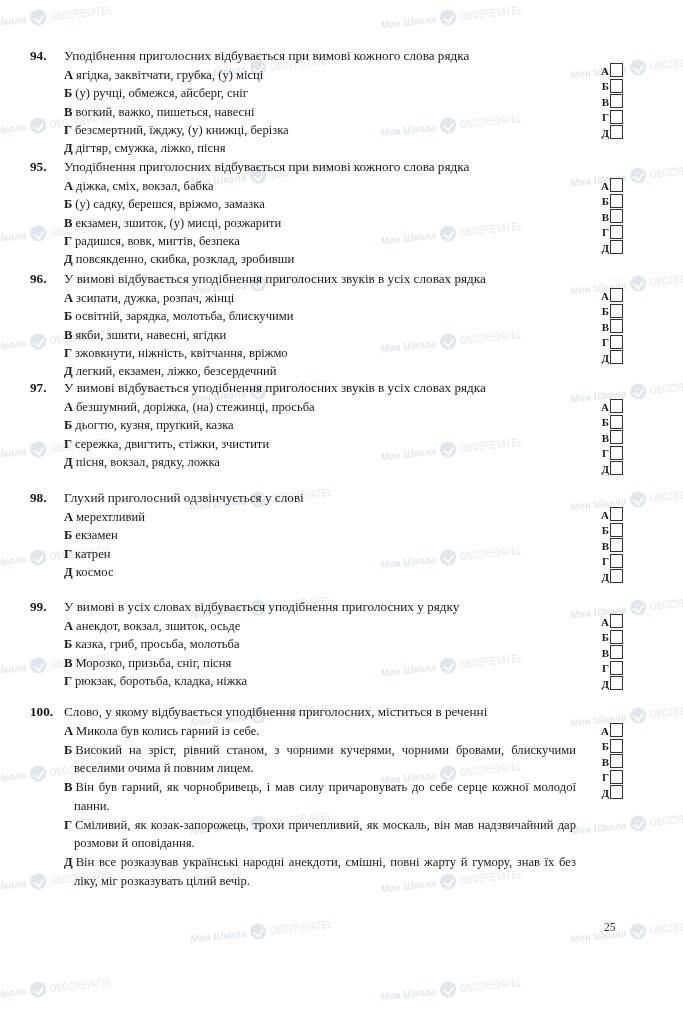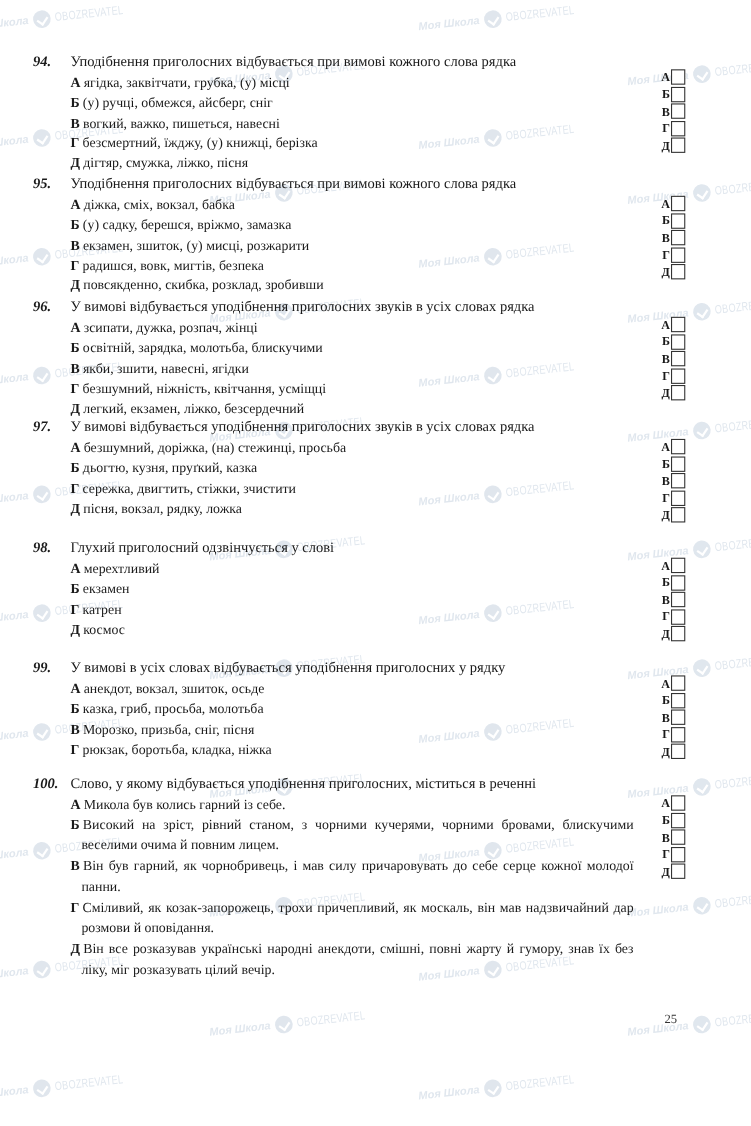--- a/index.html
+++ b/index.html
@@ -13,21 +13,21 @@
     transform: rotate(-6deg); opacity: 0.55; white-space: nowrap;
   }
   .wm .wm-school { font-family: "Liberation Sans", sans-serif; font-style: italic; font-weight: bold; font-size: 10px; color: #c7d3e0; }
   .wm .wm-logo { width: 16px; height: 16px; border-radius: 50%; background: #c7d3e0; position: relative; }
   .wm .wm-logo::after { content: ""; position: absolute; left: 5px; top: 4px; width: 5px; height: 7px; border: 2px solid #fff; border-left: none; border-top: none; transform: rotate(40deg); }
   .wm .wm-brand { font-family: "Liberation Sans", sans-serif; font-size: 11px; letter-spacing: 0.3px; color: #c7d3e0; transform: scaleX(0.75); transform-origin: left; }
 
   .page { position: absolute; inset: 0; z-index: 2; }
   .question { position: absolute; left: 0; width: 683px; }
   .q-head { position: absolute; left: 30px; top: 0; font-size: 13.2px; line-height: 18px; display: flex; }
-  .q-num { font-weight: bold; width: 34px; display: inline-block; font-style: italic; }
+  .q-num { font-weight: bold; width: 34px; display: inline-block; }
   .q-text { display: inline-block; }
   .q-opts { position: absolute; left: 64px; top: 19px; width: 512px; }
   .opt { font-size: 12.6px; line-height: 18.3px; }
   .opt .opt-letter { font-weight: bold; margin-right: 3px; }
   .opt.wrap { padding-left: 10px; text-indent: -10px; text-align: justify; line-height: 18.7px; }
 
   .answer-box { position: absolute; left: 598px; width: 30px; }
   .ab-row { height: 15.5px; display: flex; align-items: center; }
   .ab-letter { width: 11px; font-size: 11px; font-weight: bold; text-align: right; margin-right: 1px; }
   .ab-cell { width: 13px; height: 14px; border: 1px solid #333; background: #fff; box-sizing: border-box; margin-top: -1px; }
@@ -308,21 +308,21 @@
 
   <div class="question" style="top:270px;">
     <div class="q-head">
       <span class="q-num">96.</span>
       <span class="q-text">У вимові відбувається уподібнення приголосних звуків в усіх словах рядка</span>
     </div>
     <div class="q-opts">
       <div class="opt"><span class="opt-letter">А</span><span>зсипати, дужка, розпач, жінці</span></div>
       <div class="opt"><span class="opt-letter">Б</span><span>освітній, зарядка, молотьба, блискучими</span></div>
       <div class="opt"><span class="opt-letter">В</span><span>якби, зшити, навесні, ягідки</span></div>
-      <div class="opt"><span class="opt-letter">Г</span><span>безшумний, ніжність, квітчання, усміщці</span></div>
+      <div class="opt"><span class="opt-letter">Г</span><span>зжовкнути, ніжність, квітчання, вріжмо</span></div>
       <div class="opt"><span class="opt-letter">Д</span><span>легкий, екзамен, ліжко, безсердечний</span></div>
     </div>
     <div class="answer-box" style="top:18px;">
       <div class="ab-row">
           <span class="ab-letter">А</span>
           <span class="ab-cell"></span>
         </div>
       <div class="ab-row">
           <span class="ab-letter">Б</span>
           <span class="ab-cell"></span>

